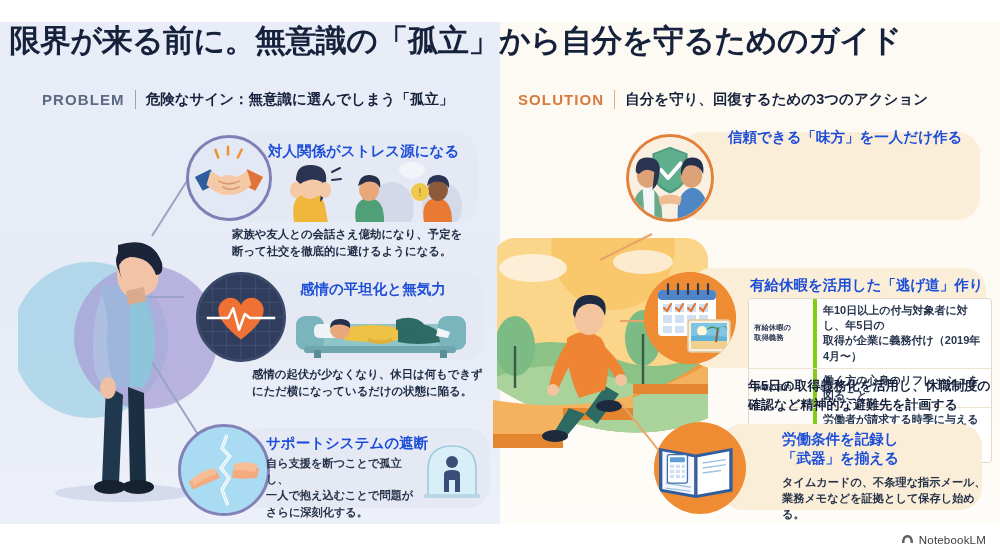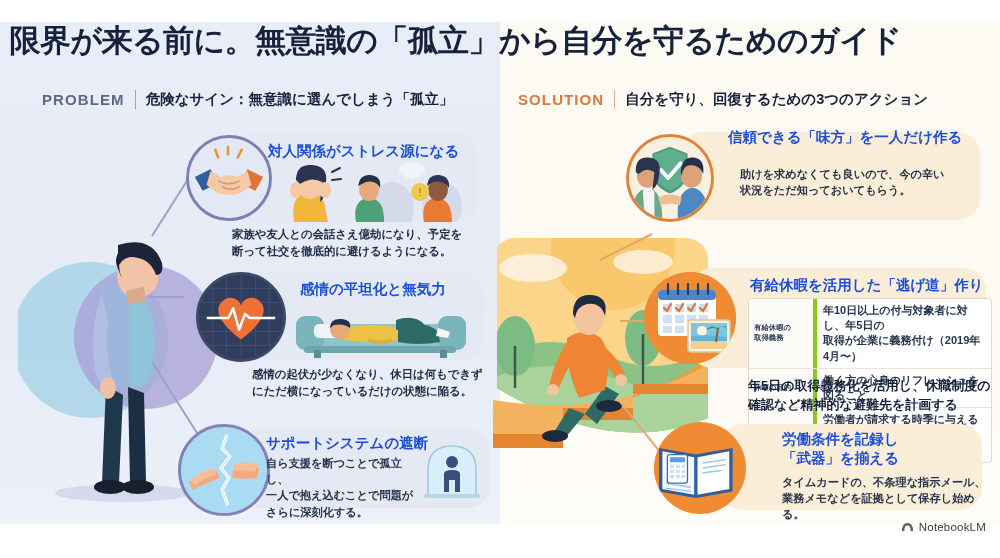--- a/index.html
+++ b/index.html
@@ -126,22 +126,22 @@
   }
 
   .summary-line {
     position: absolute;
     font-size: 13px; font-weight: bold; color: #16213c;
     line-height: 1.45; white-space: pre-line;
   }
 
   
   .brand {
-    position: absolute; right: 14px; bottom: 24px;
-    display: flex; align-items: flex-start; gap: 5px;
+    position: absolute; right: 14px; bottom: 12px;
+    display: flex; align-items: center; gap: 5px;
     color: #4a4a4a; font-size: 11px;
   }
   .brand-name { font-size: 11.5px; color: #3d3d3d; letter-spacing: 0.2px; }
 
   svg { display: block; }
 </style>
 </head>
 <body>
 
 <div id="poster">
@@ -394,22 +394,20 @@
       <ellipse cx="64" cy="40" rx="11" ry="12" fill="#dda277"></ellipse>
       <path d="M53 36 Q54 20 66 21 Q78 22 76 38 Q72 28 62 29 Q55 30 54 40 Z" fill="#24304c"></path>
 
       <path d="M30 62 Q42 56 54 62 L52 70 Q42 66 32 70 Z" fill="#f1bb93"></path>
     </svg>
   </div>
 
   <div style="position:absolute; left:728px; top:128px; width:250px;">
     <div class="card-title">信頼できる「味方」を一人だけ作る</div>
   </div>
-  <div class="card-desc" style="position:absolute; left:740px; top:166px; width:240px;">助けを求めなくても良いので、今の辛い
-状況をただ知っておいてもらう。</div>
 
   <div class="card card-cream" style="left:690px; top:268px; width:296px; height:100px;"></div>
 
   <div class="bubble bubble-orange-flat" style="left:644px; top:272px; width:92px; height:92px;">
     <svg width="92" height="92" viewBox="0 0 92 92">
       <circle cx="46" cy="46" r="46" fill="#ef8c33"></circle>
 
       <rect x="14" y="18" width="58" height="46" rx="4" fill="#ffffff"></rect>
       <rect x="14" y="18" width="58" height="10" rx="4" fill="#4f85c8"></rect>
       <g stroke="#2f3a55" stroke-width="2.2" stroke-linecap="round">

